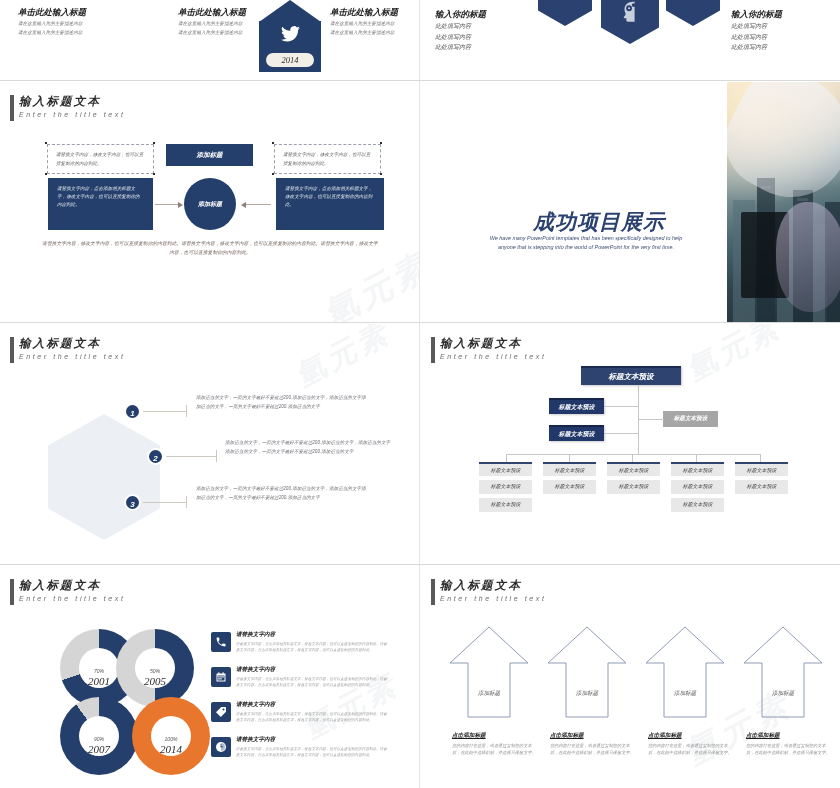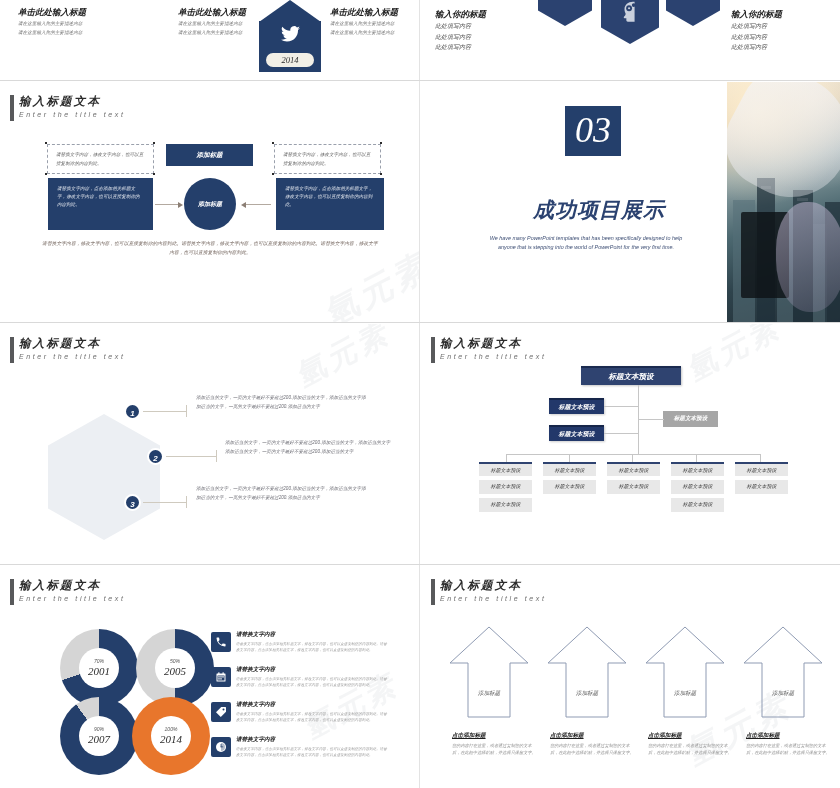--- a/index.html
+++ b/index.html
@@ -173,21 +173,21 @@
   }
   .orgleaf.first { border-top:2px solid #2f4370; }
   .oline { position:absolute; background:#c6c6c6; }
 
   
   #slideG { left:0; top:566px; width:419px; height:222px; }
   .donut { position:absolute; width:78px; height:78px; border-radius:50%; }
   .donut .hole {
     position:absolute; left:50%; top:50%; transform:translate(-50%,-50%);
     width:40px; height:40px; border-radius:50%; background:#fff;
-    display:flex; flex-direction:column; align-items:center; justify-content:center;
+    display:flex; flex-direction:column; align-items:center; justify-content:flex-end;
   }
   .donut .pct { font-size:5px; color:#555; line-height:7px; }
   .donut .yr2 { font-size:11px; color:#2b2b2b; font-family:"Liberation Serif",serif; line-height:13px; }
   .ico-sq {
     position:absolute; width:20px; height:20px; background:#243f6b; color:#fff;
     font-size:11px; text-align:center; line-height:20px; border-radius:2px;
   }
   .listrow { position:absolute; }
   .listrow .h { font-size:5.6px; font-weight:bold; color:#1c1c1c; line-height:9px; }
   .listrow .p { font-size:3.6px; line-height:6.2px; color:#9b9b9b; margin-top:2px; }
@@ -319,22 +319,21 @@
       <div class="bld" style="left:66px;top:108px;width:20px;height:132px;"></div>
       <div class="bld2" style="left:86px;top:142px;width:14px;height:98px;"></div>
       <div class="bld" style="left:98px;top:120px;width:15px;height:120px;"></div>
       <div class="glass" style="left:34px;top:104px;width:10px;height:3px;"></div>
       <div class="glass" style="left:70px;top:116px;width:11px;height:3px;"></div>
       <div class="mon"></div>
       <div class="arm"></div>
       <div class="hand"></div>
     </div>
 
-    <div class="numbox" style="left:144px;top:24px;">03</div>
-    <div class="sectitle" style="left:112px;top:114px;">成功项目展示</div>
+    <div class="sectitle" style="left:112px;top:126px;">成功项目展示</div>
     <div class="secsub" style="left:40px;top:152px;width:250px;">We have many PowerPoint templates that has been specifically designed to help</div>
     <div class="secsub" style="left:40px;top:161px;width:250px;">anyone that is stepping into the world of PowerPoint for the very first time.</div>
   </div>
 
   <div class="slide" id="slideE">
     <div class="titleblock">
       <div class="t-cn">输入标题文本</div>
       <div class="t-en">Enter the title text</div>
     </div>
     <div class="wm" style="left:292px;top:10px;font-size:30px;">氫元素</div>
@@ -408,21 +407,21 @@
       <div class="t-en">Enter the title text</div>
     </div>
     <div class="wm" style="left:300px;top:120px;font-size:30px;">氫元素</div>
 
     <div class="donut" id="d0" style="left: 60px; top: 63px; background: conic-gradient(rgb(36, 63, 107) 0deg, rgb(36, 63, 107) 252deg, rgb(213, 213, 213) 252deg, rgb(213, 213, 213) 360deg);">
       <div class="hole">
         <div class="pct">70%</div>
         <div class="yr2">2001</div>
       </div>
     </div>
-    <div class="donut" id="d1" style="left: 136px; top: 63px; background: conic-gradient(rgb(36, 63, 107) 0deg, rgb(36, 63, 107) 180deg, rgb(213, 213, 213) 180deg, rgb(213, 213, 213) 360deg);">
+    <div class="donut" id="d1" style="left: 116px; top: 63px; background: conic-gradient(rgb(36, 63, 107) 0deg, rgb(36, 63, 107) 180deg, rgb(213, 213, 213) 180deg, rgb(213, 213, 213) 360deg);">
       <div class="hole">
         <div class="pct">50%</div>
         <div class="yr2">2005</div>
       </div>
     </div>
     <div class="donut" id="d2" style="left: 60px; top: 131px; background: conic-gradient(rgb(36, 63, 107) 0deg, rgb(36, 63, 107) 324deg, rgb(213, 213, 213) 324deg, rgb(213, 213, 213) 360deg);">
       <div class="hole">
         <div class="pct">90%</div>
         <div class="yr2">2007</div>
       </div>

